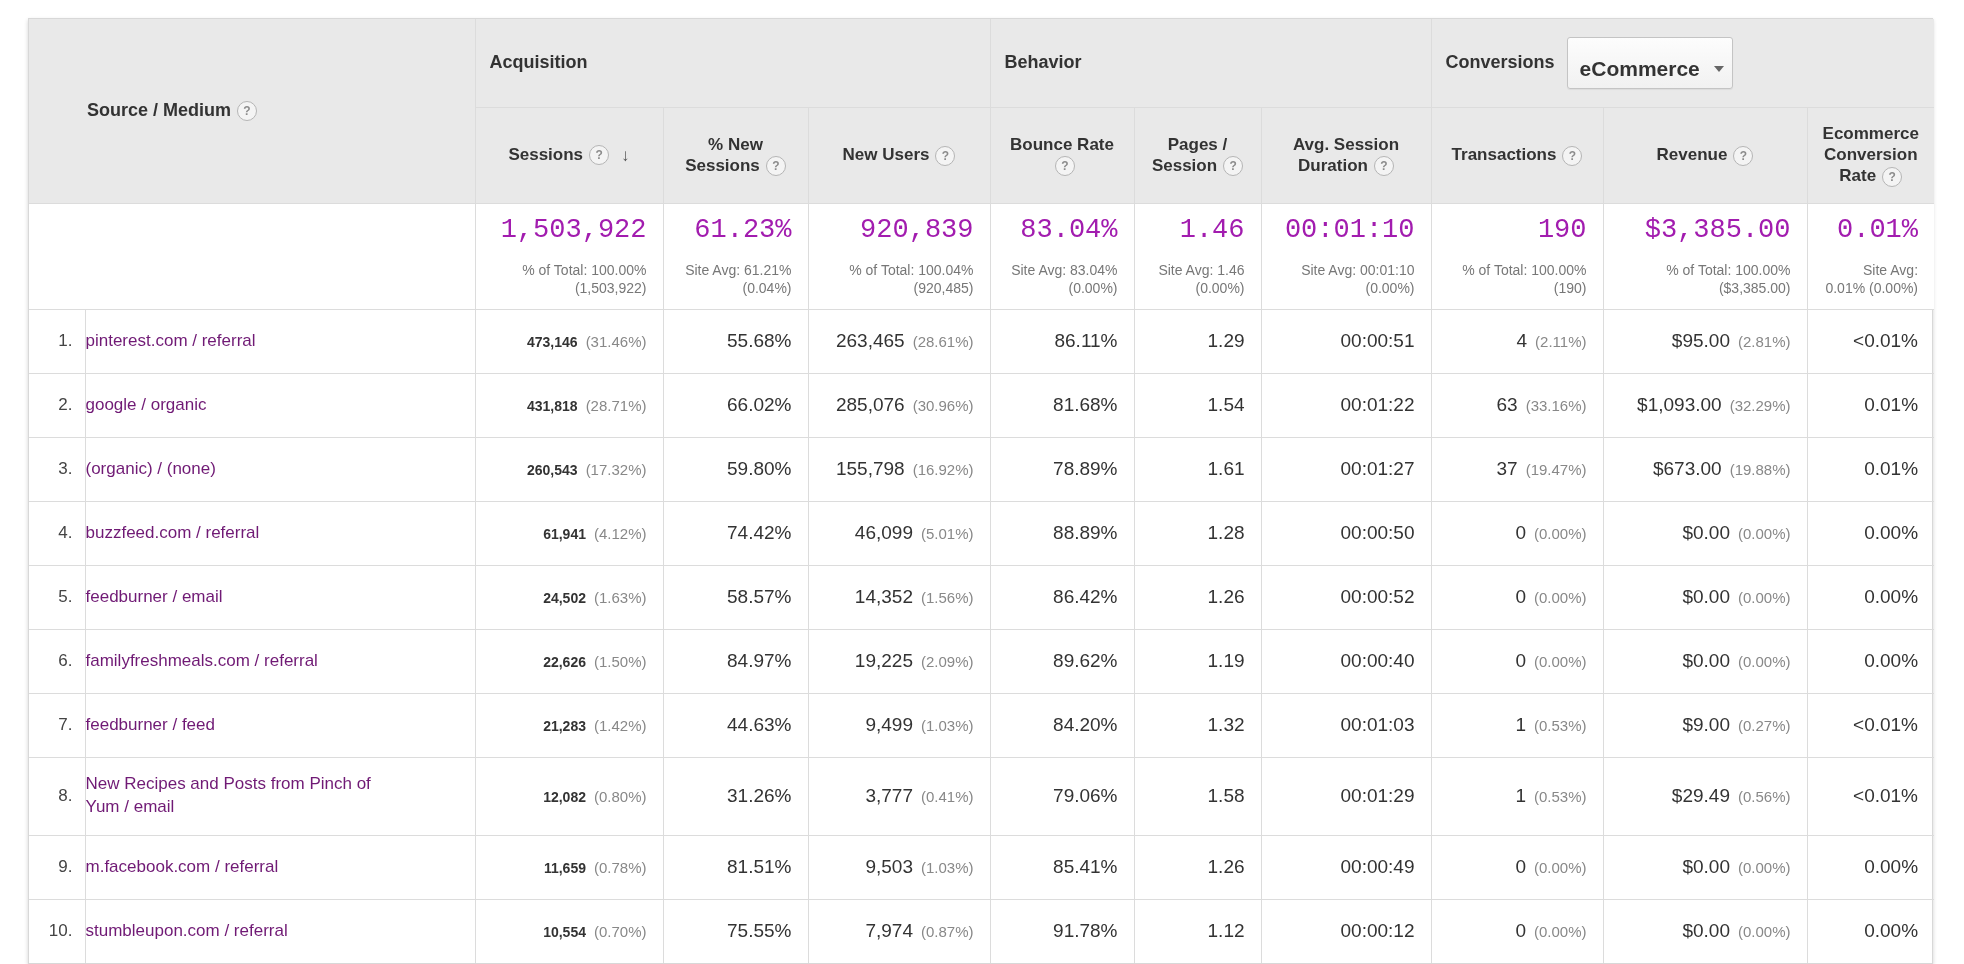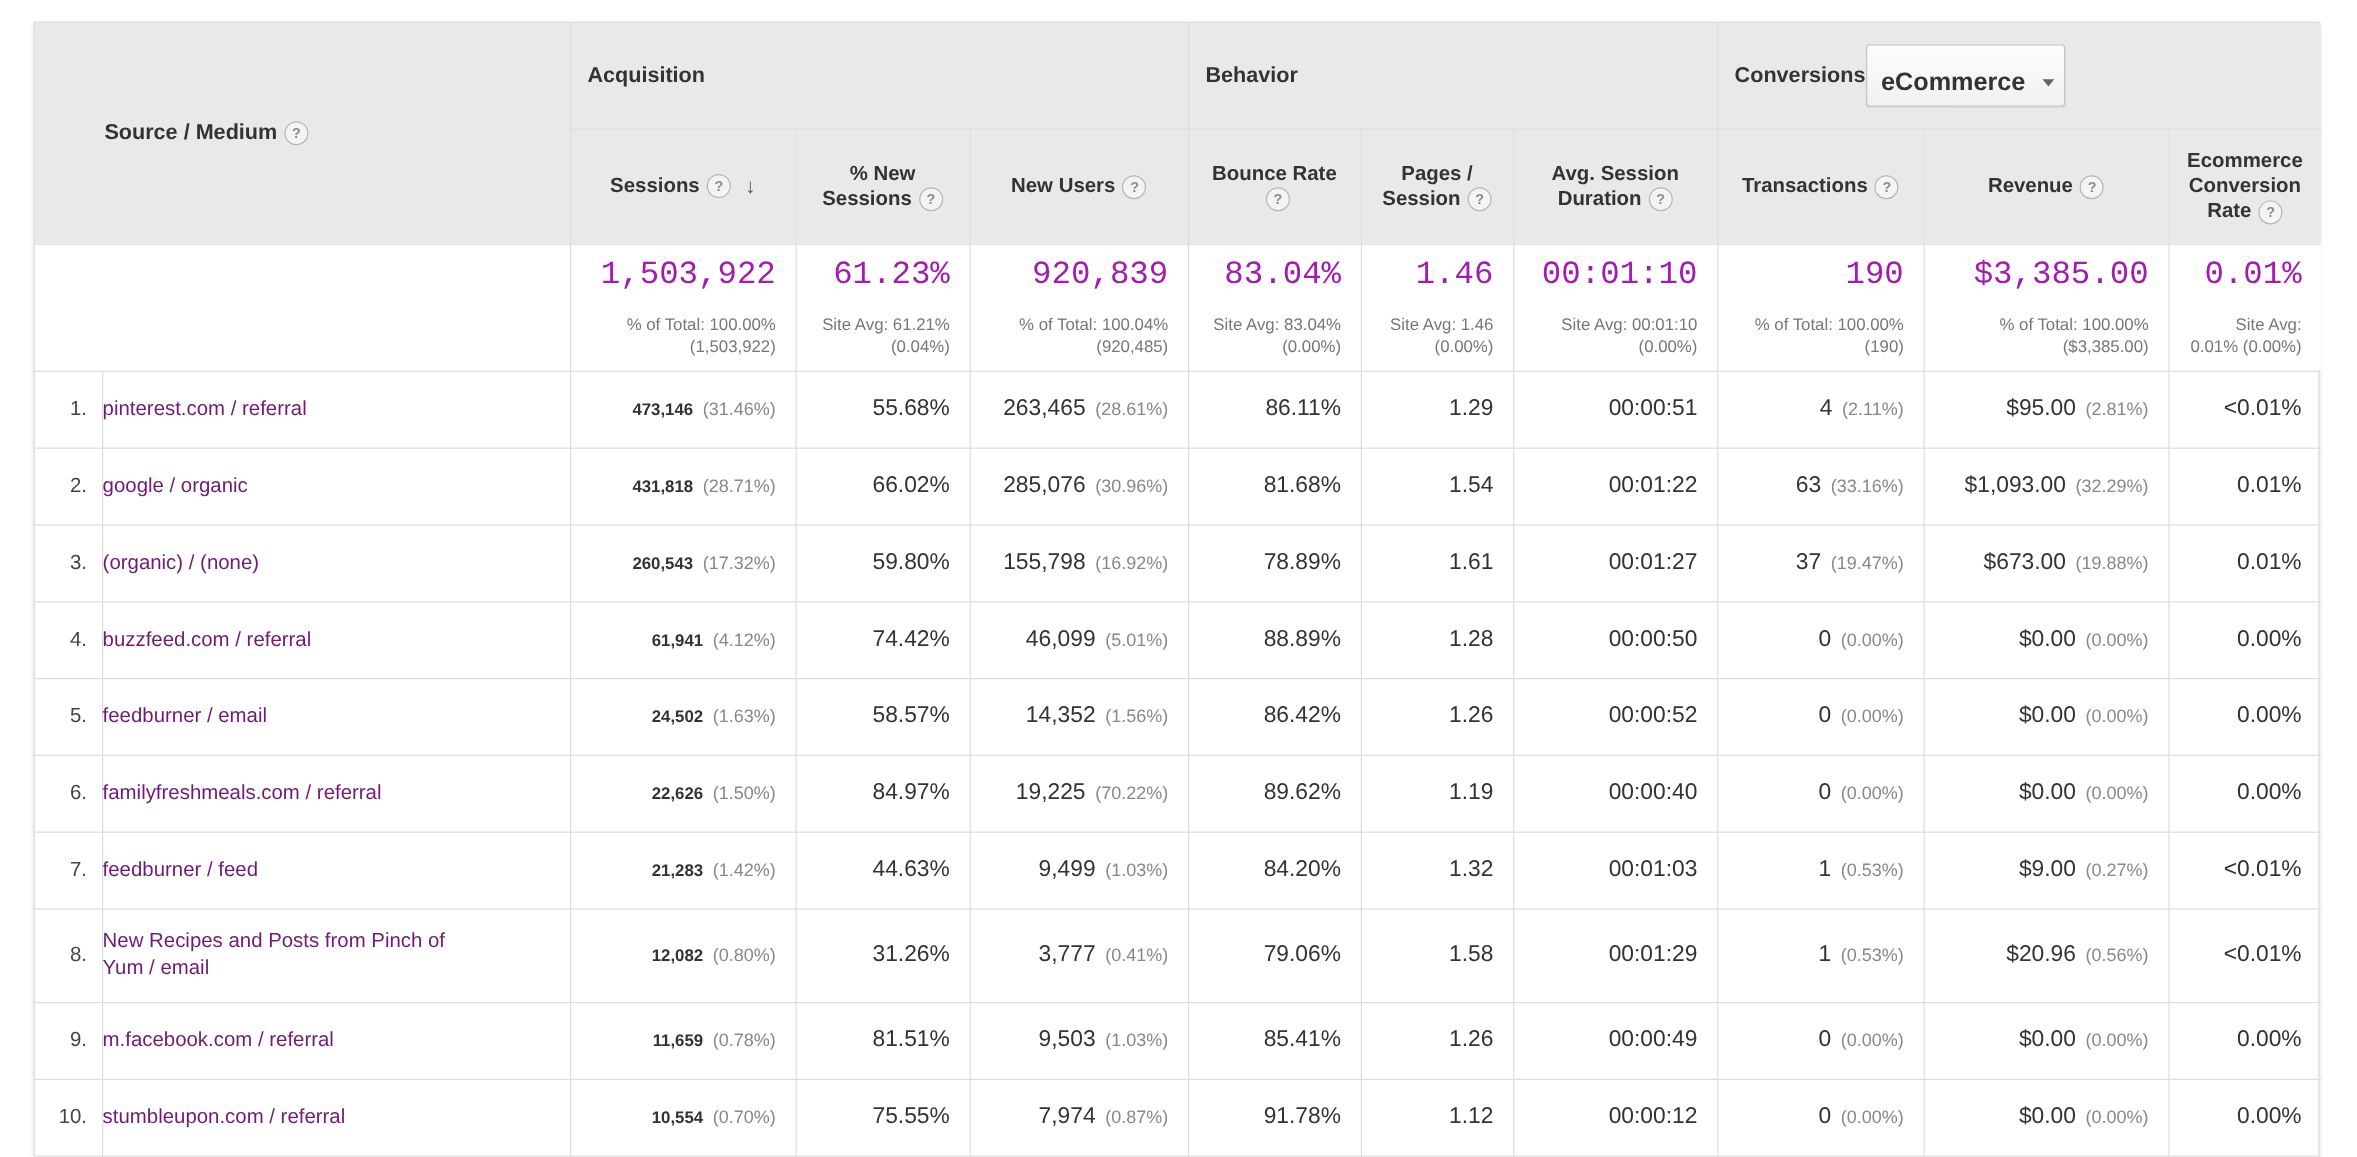--- a/index.html
+++ b/index.html
@@ -50,20 +50,21 @@
     font-size: 18px;
     color: #333;
     text-align: left;
     padding: 0 14px;
     border-bottom: 1px solid #dcdcdc;
   }
   .hdr-group.dim { background: #e9e9e9; }
   .hdr-conv-inner {
     display: flex;
     align-items: center;
+    gap: 12px;
   }
   .select-box {
     display: inline-flex;
     align-items: center;
     justify-content: space-between;
     min-width: 136px;
     height: 38px;
     padding: 12px 8px 0 12px;
     background: linear-gradient(#fdfdfd, #f1f1f1);
     border: 1px solid #c4c4c4;
@@ -352,21 +353,21 @@
           <td class="num"><span>0</span><span class="pct">(0.00%)</span></td>
           <td class="num"><span>$0.00</span><span class="pct">(0.00%)</span></td>
           <td class="num">0.00%</td>
         </tr>
 
         <tr class="data-row">
           <td class="idx">6.</td>
           <td class="src-cell"><a class="src-link" href="#">familyfreshmeals.com / referral</a></td>
           <td class="num"><span class="b">22,626</span><span class="pct">(1.50%)</span></td>
           <td class="num">84.97%</td>
-          <td class="num"><span>19,225</span><span class="pct">(70.22%)</span></td>
+          <td class="num"><span>19,225</span><span class="pct">(2.09%)</span></td>
           <td class="num">89.62%</td>
           <td class="num">1.19</td>
           <td class="num">00:00:40</td>
           <td class="num"><span>0</span><span class="pct">(0.00%)</span></td>
           <td class="num"><span>$0.00</span><span class="pct">(0.00%)</span></td>
           <td class="num">0.00%</td>
         </tr>
 
         <tr class="data-row">
           <td class="idx">7.</td>
@@ -385,21 +386,21 @@
         <tr class="data-row tall">
           <td class="idx">8.</td>
           <td class="src-cell"><a class="src-link" href="#" style="display:inline-block;max-width:300px">New Recipes and Posts from Pinch of Yum / email</a></td>
           <td class="num"><span class="b">12,082</span><span class="pct">(0.80%)</span></td>
           <td class="num">31.26%</td>
           <td class="num"><span>3,777</span><span class="pct">(0.41%)</span></td>
           <td class="num">79.06%</td>
           <td class="num">1.58</td>
           <td class="num">00:01:29</td>
           <td class="num"><span>1</span><span class="pct">(0.53%)</span></td>
-          <td class="num"><span>$20.96</span><span class="pct">(0.56%)</span></td>
+          <td class="num"><span>$29.49</span><span class="pct">(0.56%)</span></td>
           <td class="num">&lt;0.01%</td>
         </tr>
 
         <tr class="data-row">
           <td class="idx">9.</td>
           <td class="src-cell"><a class="src-link" href="#">m.facebook.com / referral</a></td>
           <td class="num"><span class="b">11,659</span><span class="pct">(0.78%)</span></td>
           <td class="num">81.51%</td>
           <td class="num"><span>9,503</span><span class="pct">(1.03%)</span></td>
           <td class="num">85.41%</td>

